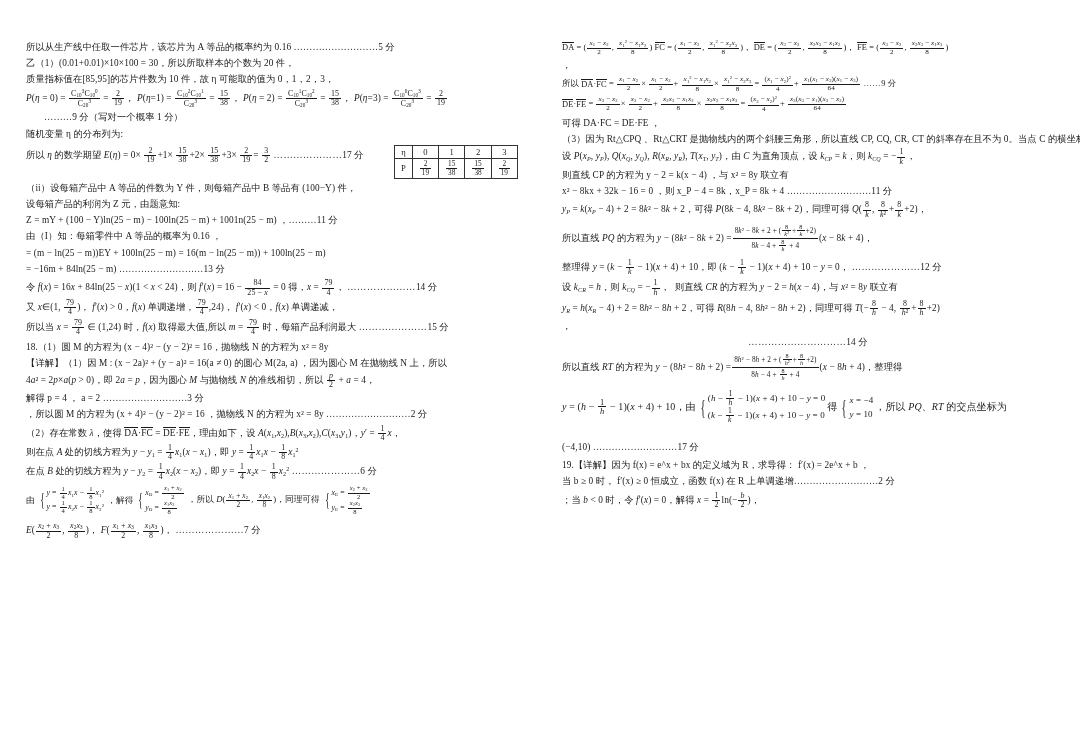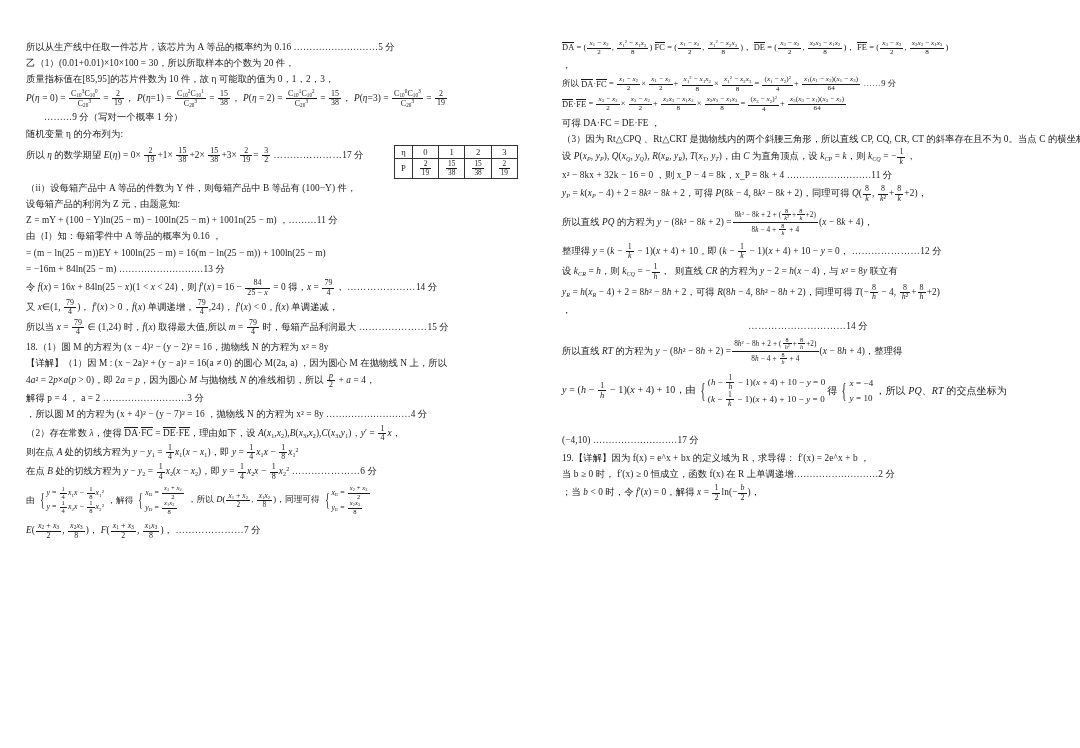--- a/index.html
+++ b/index.html
@@ -179,21 +179,21 @@
 
     <p class="mathline" style="margin-top:3px;">18.（1）圆 M 的方程为 (x − 4)² − (y − 2)² = 16，抛物线 N 的方程为 x² = 8y</p>
     <p class="mathline">【详解】（1）因 M : (x − 2a)² + (y − a)² = 16(a ≠ 0) 的圆心 M(2a, a) ，因为圆心 M 在抛物线 N 上，所以</p>
 
     <p class="mathline">
       4<span style="font-style:italic;">a</span>² = 2<span style="font-style:italic;">p</span>×<span style="font-style:italic;">a</span>(<span style="font-style:italic;">p</span> &gt; 0)，即 2<span style="font-style:italic;">a</span> = <span style="font-style:italic;">p</span>，因为圆心 <span style="font-style:italic;">M</span> 与抛物线 <span style="font-style:italic;">N</span> 的准线相切，所以
       <span class="frac"><span class="num"><span style="font-style:italic;">p</span></span><span class="den">2</span></span> + <span style="font-style:italic;">a</span> = 4，
     </p>
 
     <p class="mathline">解得 p = 4 ， a = 2 ………………………3 分</p>
-    <p class="mathline">，所以圆 M 的方程为 (x + 4)² − (y − 7)² = 16 ，抛物线 N 的方程为 x² = 8y ………………………4 分</p>
+    <p class="mathline">，所以圆 M 的方程为 (x + 4)² − (y − 2)² = 16 ，抛物线 N 的方程为 x² = 8y ………………………2 分</p>
 
     <p class="mathline" style="margin-top:3px;">
       （2）存在常数 <span style="font-style:italic;">λ</span>，使得 <span class="ov">DA</span>·<span class="ov">FC</span> = <span class="ov">DE</span>·<span class="ov">FE</span>，理由如下，设 <span style="font-style:italic;">A</span>(<span style="font-style:italic;">x</span><sub>1</sub>,<span style="font-style:italic;">x</span><sub>2</sub>),<span style="font-style:italic;">B</span>(<span style="font-style:italic;">x</span><sub>3</sub>,<span style="font-style:italic;">x</span><sub>2</sub>),<span style="font-style:italic;">C</span>(<span style="font-style:italic;">x</span><sub>3</sub>,<span style="font-style:italic;">y</span><sub>1</sub>)，<span style="font-style:italic;">y</span>′ =
       <span class="frac"><span class="num">1</span><span class="den">4</span></span><span style="font-style:italic;">x</span>，
     </p>
 
     <p class="mathline">
       则在点 <span style="font-style:italic;">A</span> 处的切线方程为 <span style="font-style:italic;">y</span> − <span style="font-style:italic;">y</span><sub>1</sub> =
       <span class="frac"><span class="num">1</span><span class="den">4</span></span><span style="font-style:italic;">x</span><sub>1</sub>(<span style="font-style:italic;">x</span> − <span style="font-style:italic;">x</span><sub>1</sub>)，即 <span style="font-style:italic;">y</span> =
       <span class="frac"><span class="num">1</span><span class="den">4</span></span><span style="font-style:italic;">x</span><sub>1</sub><span style="font-style:italic;">x</span> −
@@ -278,20 +278,21 @@
       <span class="frac"><span class="num"><span style="font-style:italic;">x</span><sub>3</sub>(<span style="font-style:italic;">x</span><sub>3</sub> − <span style="font-style:italic;">x</span><sub>1</sub>)(<span style="font-style:italic;">x</span><sub>3</sub> − <span style="font-style:italic;">x</span><sub>2</sub>)</span><span class="den">64</span></span>
     </p>
 
     <p class="mathline" style="margin-top:3px;">可得 DA·FC = DE·FE ，</p>
     <p class="mathline">（3）因为 Rt△CPQ 、Rt△CRT 是抛物线内的两个斜腰三角形，所以直线 CP, CQ, CR, CT 的斜率存在且不为 0。当点 C 的横坐标为 4 时，代入 4² = 8y 得 y = 2，所以 C(4,2) 。</p>
 
     <p class="mathline">
       设 <span style="font-style:italic;">P</span>(<span style="font-style:italic;">x<sub>P</sub></span>, <span style="font-style:italic;">y<sub>P</sub></span>), <span style="font-style:italic;">Q</span>(<span style="font-style:italic;">x<sub>Q</sub></span>, <span style="font-style:italic;">y<sub>Q</sub></span>), <span style="font-style:italic;">R</span>(<span style="font-style:italic;">x<sub>R</sub></span>, <span style="font-style:italic;">y<sub>R</sub></span>), <span style="font-style:italic;">T</span>(<span style="font-style:italic;">x<sub>T</sub></span>, <span style="font-style:italic;">y<sub>T</sub></span>)，由 <span style="font-style:italic;">C</span> 为直角顶点，设 <span style="font-style:italic;">k<sub>CP</sub></span> = <span style="font-style:italic;">k</span>，则 <span style="font-style:italic;">k<sub>CQ</sub></span> = −<span class="frac"><span class="num">1</span><span class="den"><span style="font-style:italic;">k</span></span></span>，
     </p>
 
+    <p class="mathline">则直线 CP 的方程为 y − 2 = k(x − 4) ，与 x² = 8y 联立有</p>
     <p class="mathline">x² − 8kx + 32k − 16 = 0 ，则 x_P − 4 = 8k，x_P = 8k + 4 ………………………11 分</p>
 
     <p class="mathline" style="margin-top:3px;">
       <span style="font-style:italic;">y<sub>P</sub></span> = <span style="font-style:italic;">k</span>(<span style="font-style:italic;">x<sub>P</sub></span> − 4) + 2 = 8<span style="font-style:italic;">k</span>² − 8<span style="font-style:italic;">k</span> + 2，可得 <span style="font-style:italic;">P</span>(8<span style="font-style:italic;">k</span> − 4, 8<span style="font-style:italic;">k</span>² − 8<span style="font-style:italic;">k</span> + 2)，同理可得 <span style="font-style:italic;">Q</span>(<span class="frac"><span class="num">8</span><span class="den"><span style="font-style:italic;">k</span></span></span>,
       <span class="frac"><span class="num">8</span><span class="den"><span style="font-style:italic;">k</span>²</span></span>+<span class="frac"><span class="num">8</span><span class="den"><span style="font-style:italic;">k</span></span></span>+2)，
     </p>
 
     <div class="mathline" style="margin-top:5px;display:flex;align-items:center;flex-wrap:nowrap;">
       <span>所以直线 <span style="font-style:italic;">PQ</span> 的方程为 <span style="font-style:italic;">y</span> − (8<span style="font-style:italic;">k</span>² − 8<span style="font-style:italic;">k</span> + 2) =</span>
       <span class="frac" style="font-size:.78em;">
@@ -342,21 +343,21 @@
       <span class="sysblock">
         <span class="brace">{</span>
         <span class="sysrows">
           <span style="display:block;"><span style="font-style:italic;">x</span> = −4</span>
           <span style="display:block;"><span style="font-style:italic;">y</span> = 10</span>
         </span>
       </span>
       <span>，所以 <span style="font-style:italic;">PQ</span>、<span style="font-style:italic;">RT</span> 的交点坐标为</span>
     </div>
 
-    <p class="mathline" style="margin-top:25px;">(−4,10) ………………………17 分</p>
+    <p class="mathline" style="margin-top:16px;">(−4,10) ………………………17 分</p>
     <p class="mathline" style="margin-top:3px;">19.【详解】因为 f(x) = e^x + bx 的定义域为 R，求导得： f′(x) = 2e^x + b ，</p>
     <p class="mathline">当 b ≥ 0 时， f′(x) ≥ 0 恒成立，函数 f(x) 在 R 上单调递增………………………2 分</p>
 
     <p class="mathline" style="margin-top:3px;">
       ；当 <span style="font-style:italic;">b</span> &lt; 0 时，令 <span style="font-style:italic;">f</span>′(<span style="font-style:italic;">x</span>) = 0，解得 <span style="font-style:italic;">x</span> = <span class="frac"><span class="num">1</span><span class="den">2</span></span>ln(−<span class="frac"><span class="num"><span style="font-style:italic;">b</span></span><span class="den">2</span></span>)，
     </p>
 
   </div>
 </div>
 

